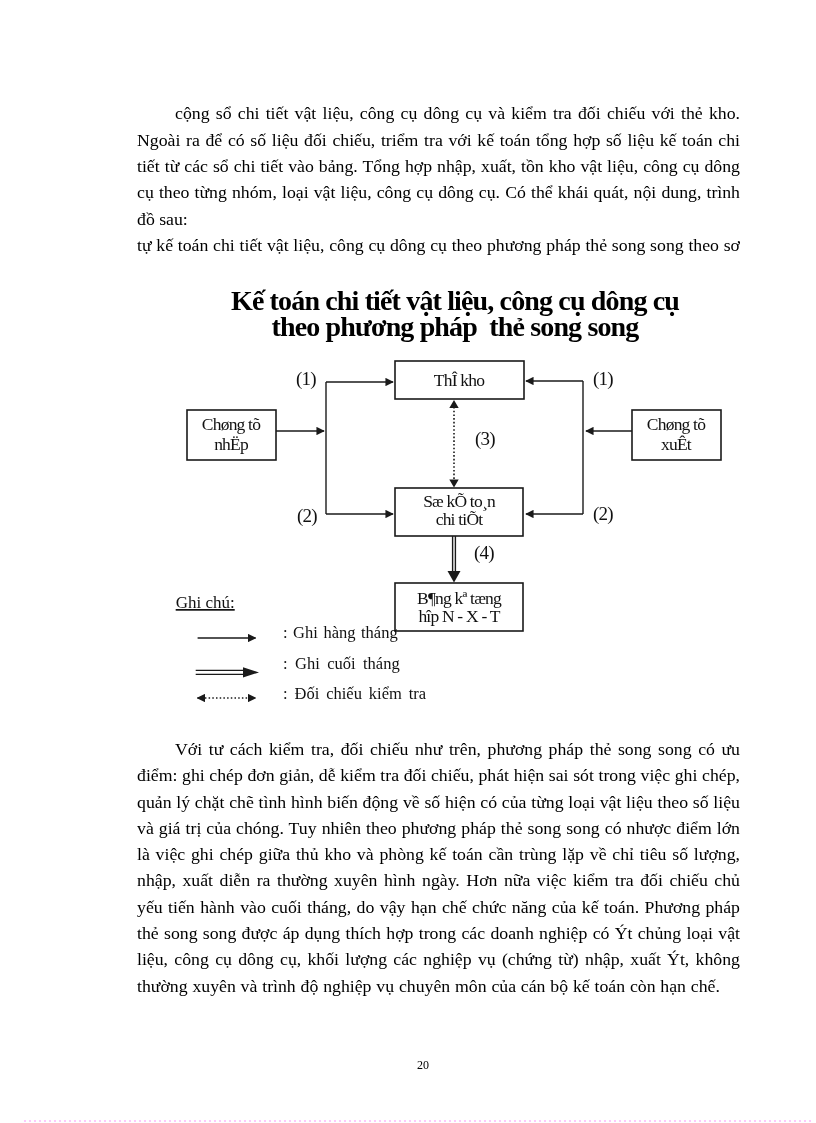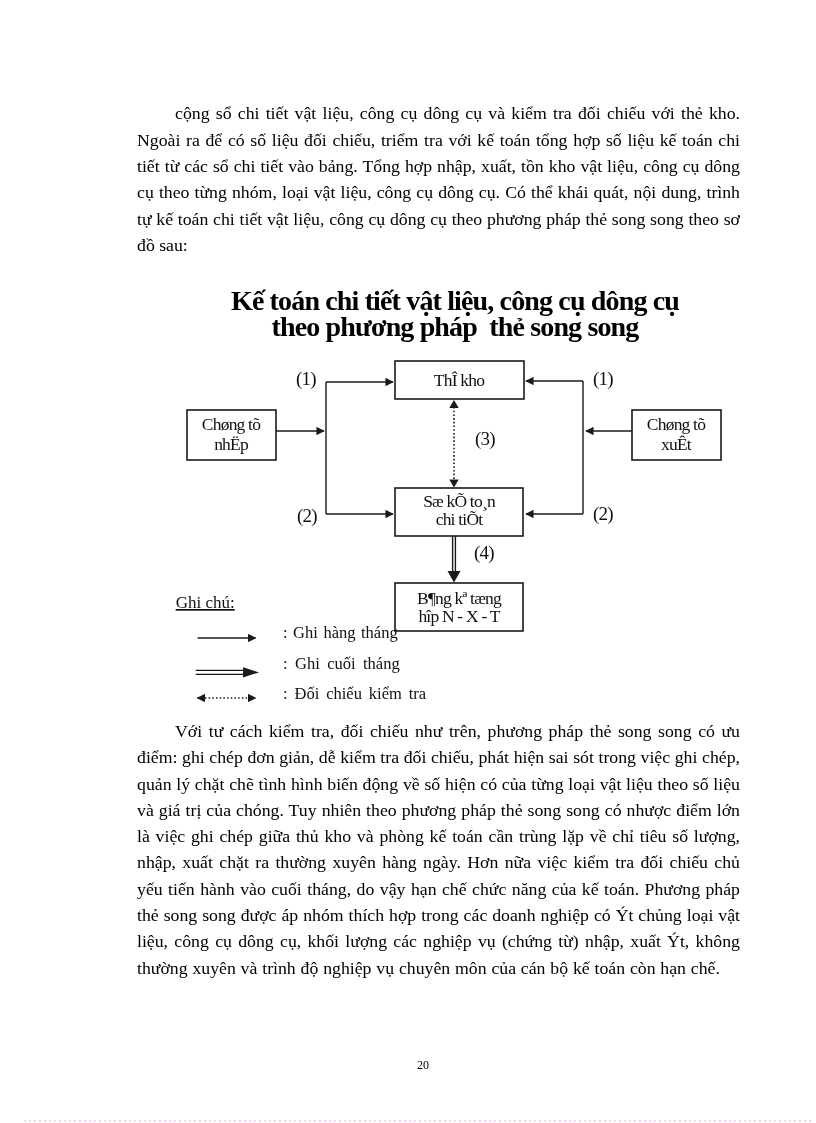--- a/index.html
+++ b/index.html
@@ -18,22 +18,22 @@
 </style>
 </head>
 <body>
 <div id="page">
 
 <div class="para" id="p1" style="top:100.4px;">
 <div class="jl ind">cộng sổ chi tiết vật liệu, công cụ dông cụ và kiểm tra đối chiếu với thẻ kho.</div>
 <div class="jl">Ngoài ra để có số liệu đối chiếu, triểm tra với kế toán tổng hợp số liệu kế toán chi</div>
 <div class="jl">tiết từ các sổ chi tiết vào bảng. Tổng hợp nhập, xuất, tồn kho vật liệu, công cụ dông</div>
 <div class="jl">cụ theo từng nhóm, loại vật liệu, công cụ dông cụ. Có thể khái quát, nội dung, trình</div>
+<div class="jl last">đồ sau:</div>
 <div class="jl">tự kế toán chi tiết vật liệu, công cụ dông cụ theo phương pháp thẻ song song theo sơ</div>
-<div class="jl last">đồ sau:</div>
 </div>
 
 <div id="title">Kế toán chi tiết vật liệu, công cụ dông cụ<br>theo phương pháp&nbsp; thẻ song song</div>
 
 <svg id="diagram" style="position:absolute;left:0;top:350px;" width="816" height="370" viewBox="0 350 816 370">
   <defs>
     <marker id="ar" viewBox="0 0 10 10" refX="9" refY="5" markerWidth="6" markerHeight="6" orient="auto-start-reverse">
       <path d="M0,0 L10,5 L0,10 z" fill="#1a1a1a"></path>
     </marker>
   </defs>
@@ -86,29 +86,29 @@
   </g>
   <g fill="none" stroke="#1a1a1a" stroke-width="1.4">
     <path d="M197.6,638 H255.5" marker-end="url(#ar)"></path>
     <path d="M195.7,670.4 H243"></path>
     <path d="M195.7,674.4 H243"></path>
     <path d="M197.5,698 H255.5" stroke-dasharray="1.5,2.2" marker-end="url(#ar)" marker-start="url(#ar)"></path>
   </g>
   <path d="M243,667.3 L243,677.5 L259,672.4 z" fill="#1a1a1a"></path>
 </svg>
 
-<div class="para" id="p2" style="top:718px;">
+<div class="para" id="p2" style="top:736px;">
 <div class="jl ind">Với tư cách kiểm tra, đối chiếu như trên, phương pháp thẻ song song có ưu</div>
 <div class="jl">điểm: ghi chép đơn giản, dễ kiểm tra đối chiếu, phát hiện sai sót trong việc ghi chép,</div>
 <div class="jl">quản lý chặt chẽ tình hình biến động về số hiện có của từng loại vật liệu theo số liệu</div>
 <div class="jl">và giá trị của chóng. Tuy nhiên theo phương pháp thẻ song song có nhược điểm lớn</div>
 <div class="jl">là việc ghi chép giữa thủ kho và phòng kế toán cần trùng lặp về chỉ tiêu số lượng,</div>
-<div class="jl">nhập, xuất chặt ra thường xuyên hàng ngày. Hơn nữa việc kiểm tra đối chiếu chủ</div>
+<div class="jl">nhập, xuất diễn ra thường xuyên hình ngày. Hơn nữa việc kiểm tra đối chiếu chủ</div>
 <div class="jl">yếu tiến hành vào cuối tháng, do vậy hạn chế chức năng của kế toán. Phương pháp</div>
-<div class="jl">thẻ song song được áp nhóm thích hợp trong các doanh nghiệp có Ýt chủng loại vật</div>
+<div class="jl">thẻ song song được áp dụng thích hợp trong các doanh nghiệp có Ýt chủng loại vật</div>
 <div class="jl">liệu, công cụ dông cụ, khối lượng các nghiệp vụ (chứng từ) nhập, xuất Ýt, không</div>
 <div class="jl last ws">thường xuyên và trình độ nghiệp vụ chuyên môn của cán bộ kế toán còn hạn chế.</div>
 </div>
 
 <div id="pgnum">20</div>
 <div id="pinkline"></div>
 
 </div>
 
 </body></html>

